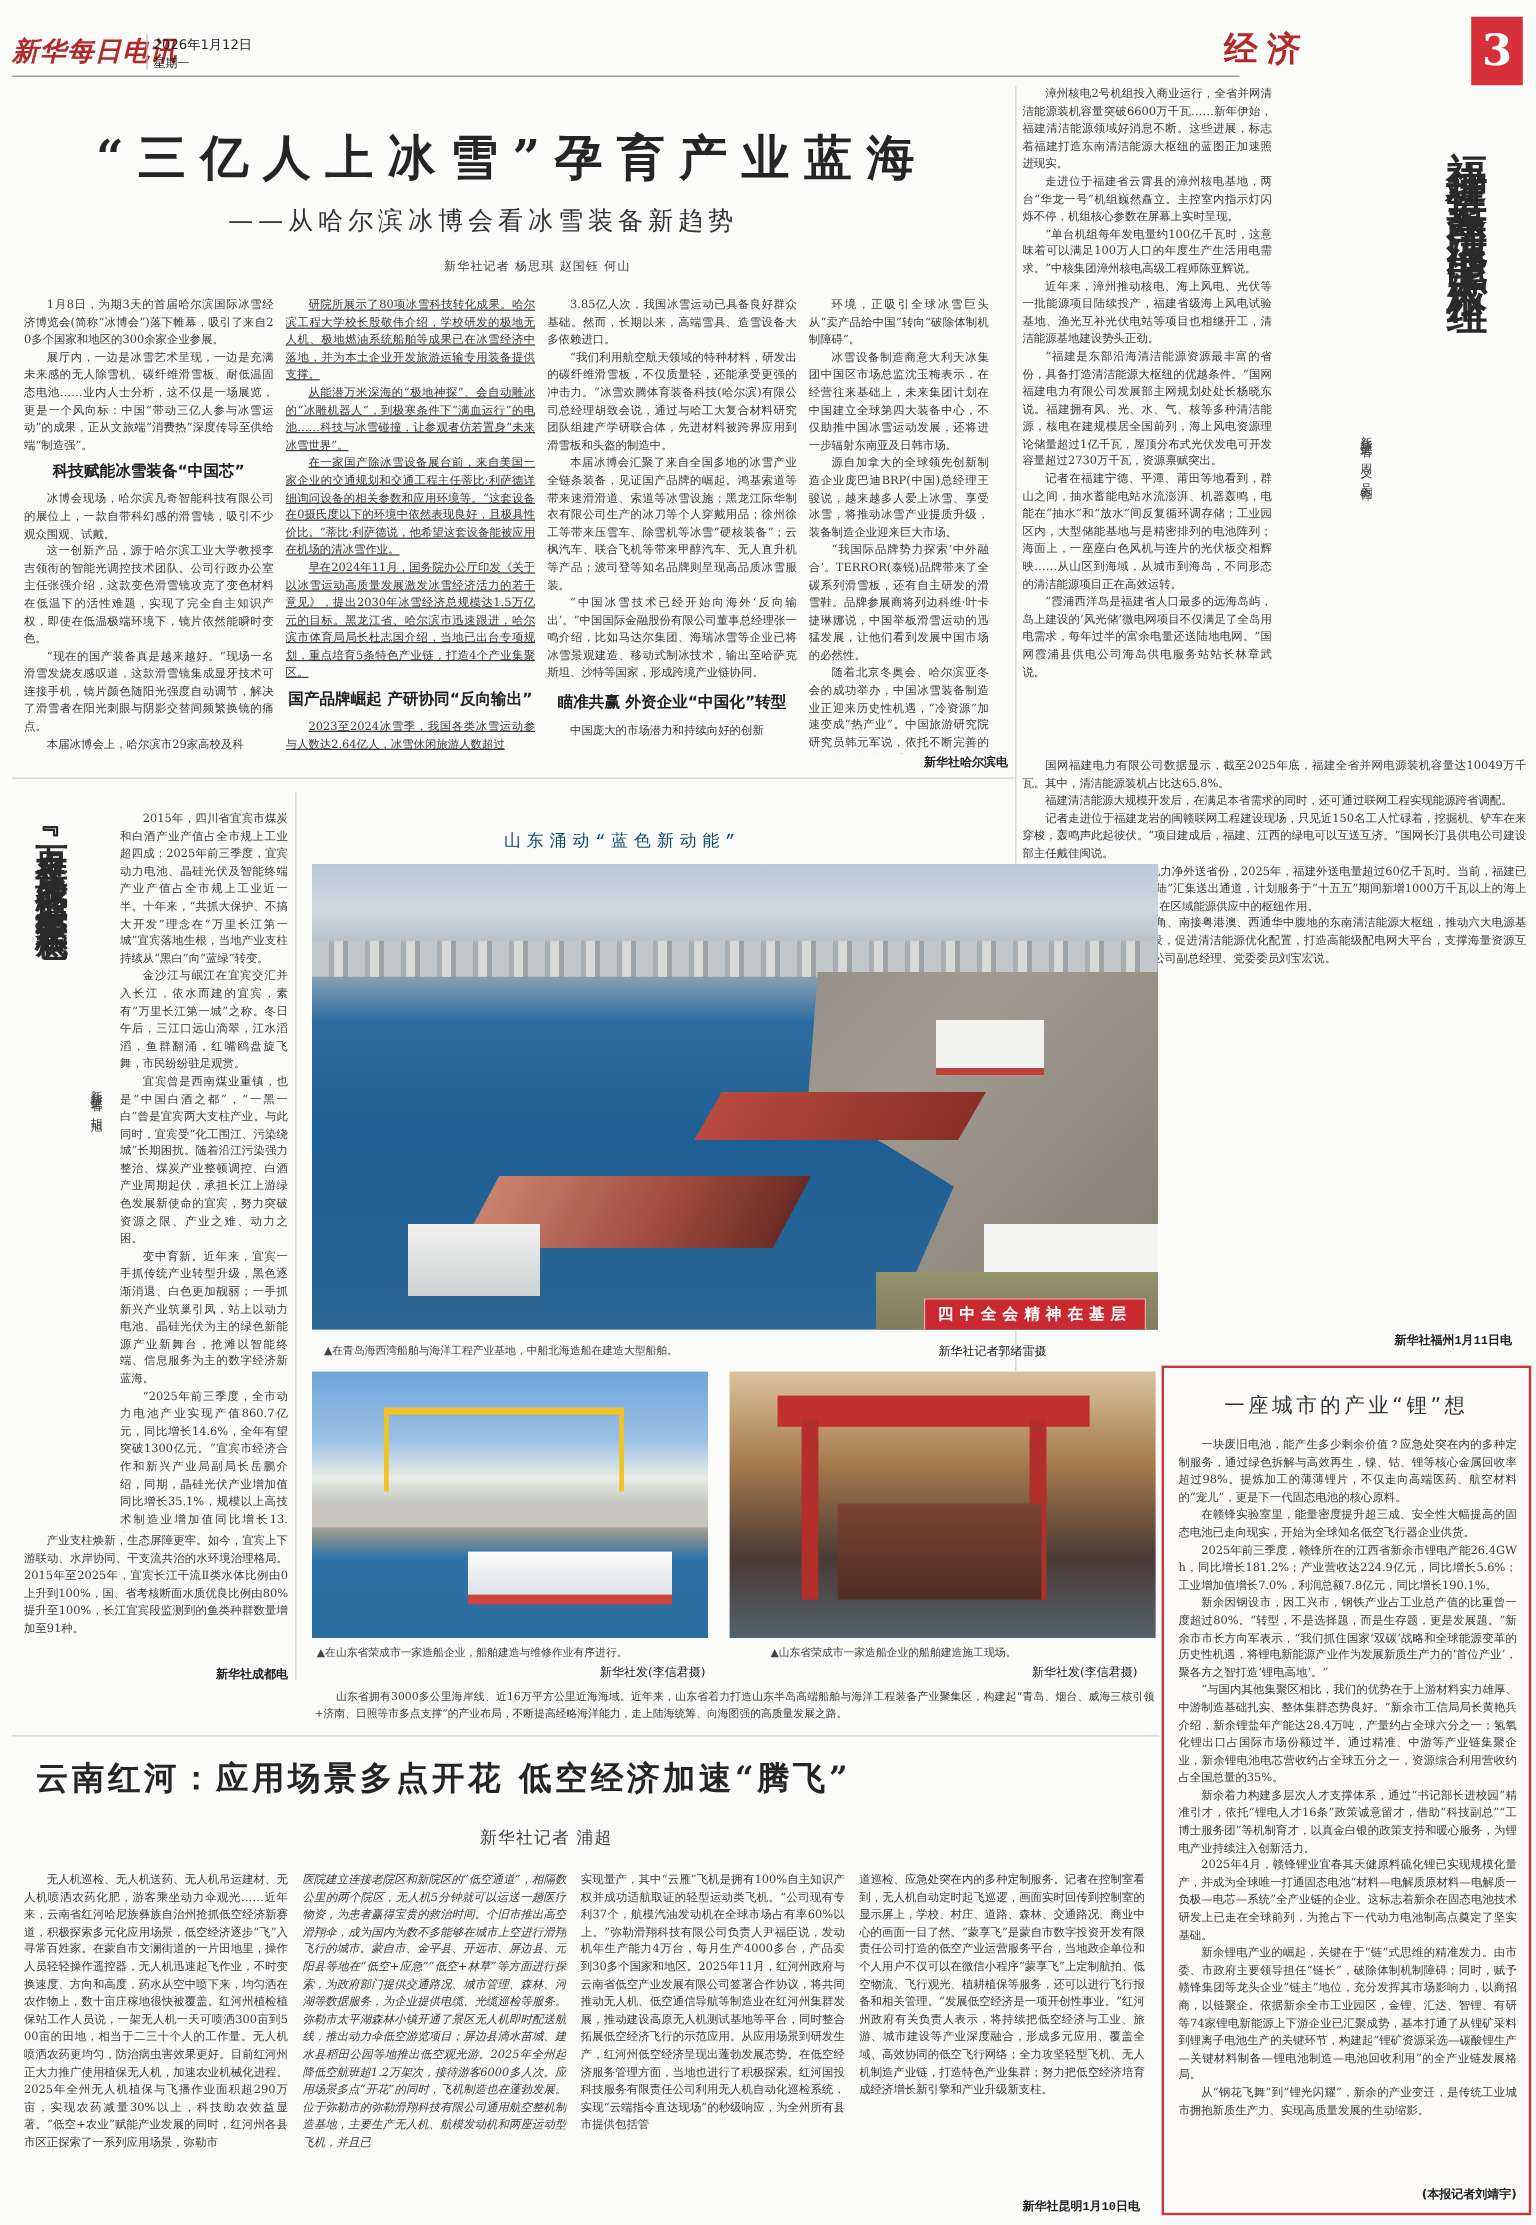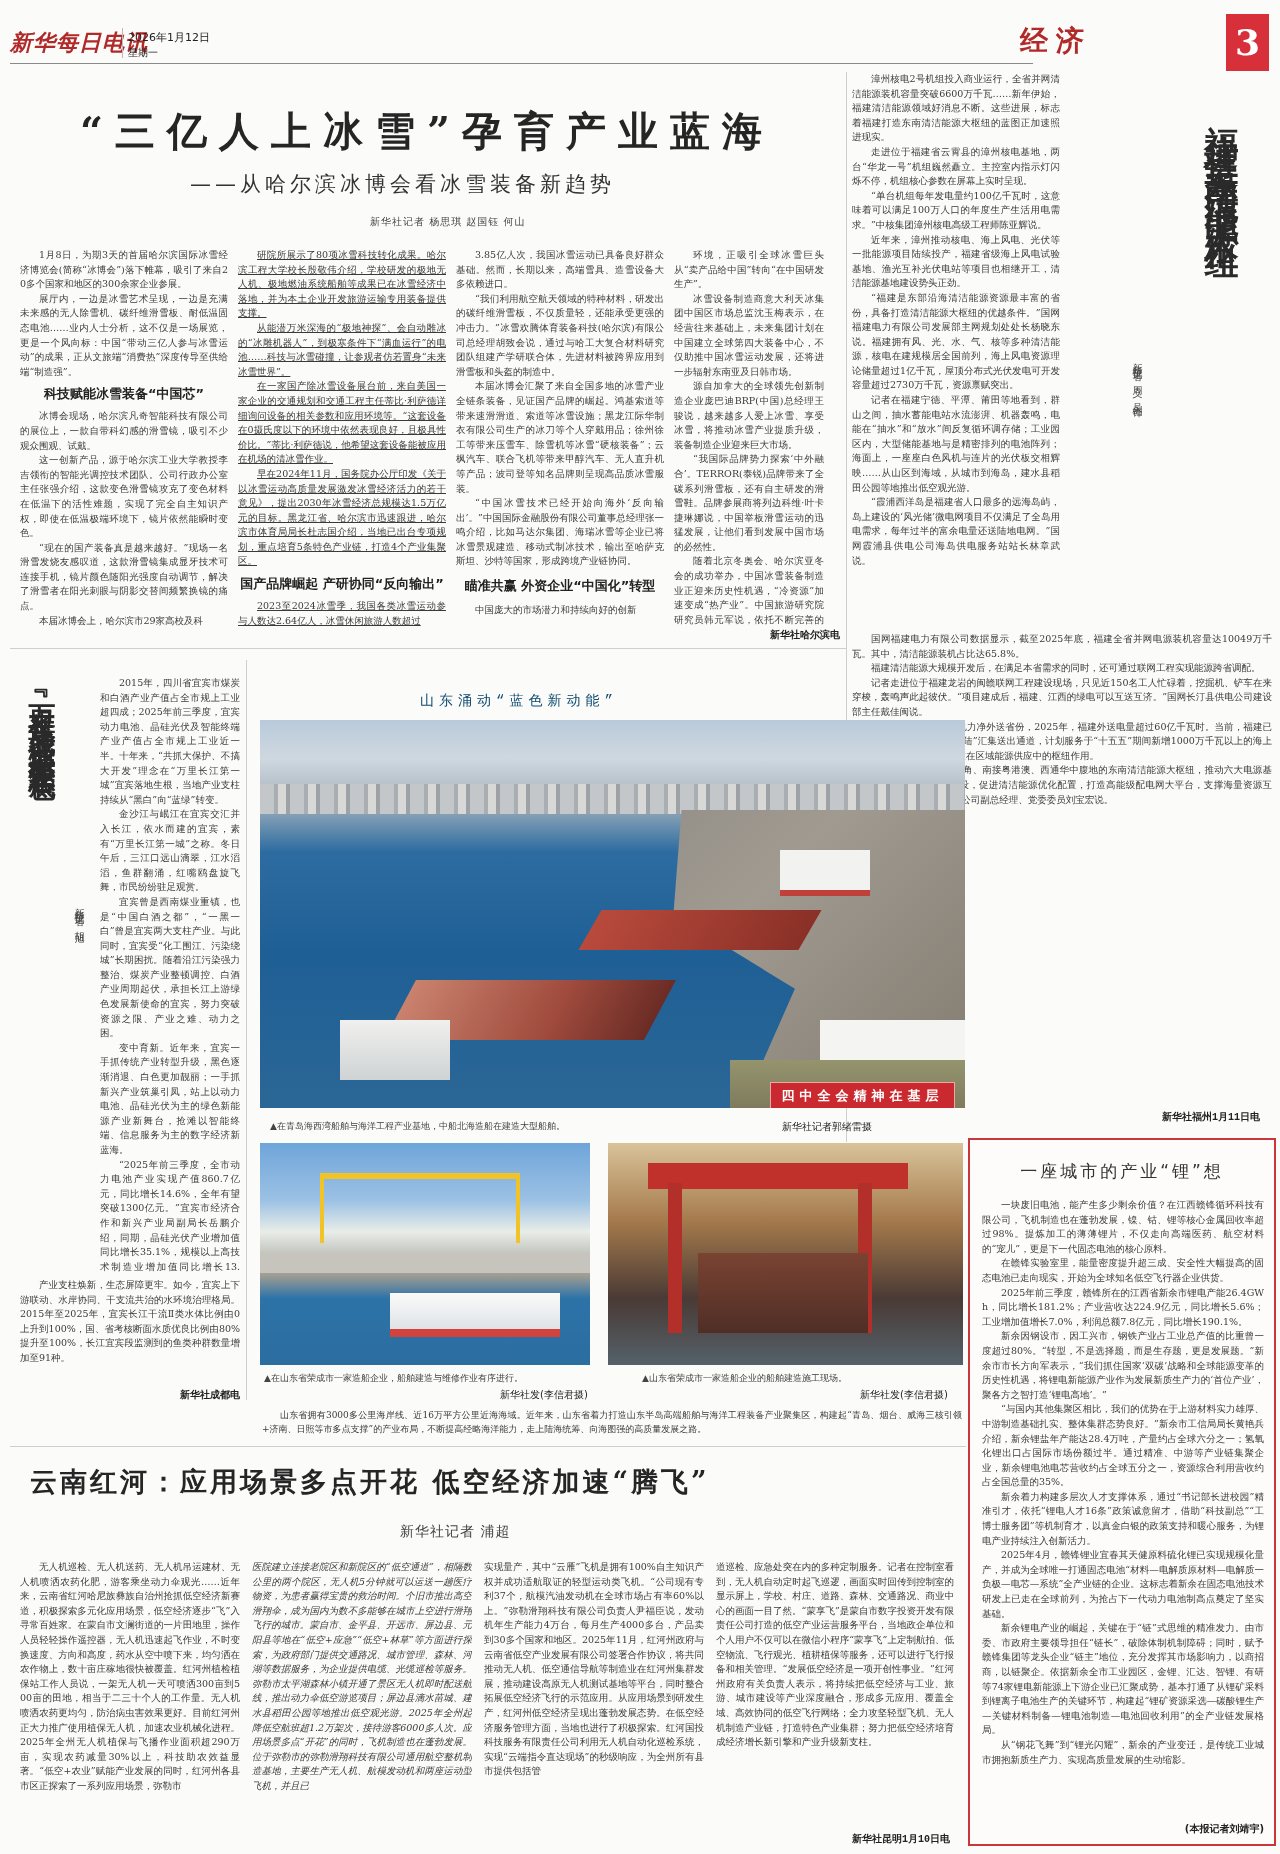--- a/index.html
+++ b/index.html
@@ -83,39 +83,39 @@
     <p>“我们利用航空航天领域的特种材料，研发出的碳纤维滑雪板，不仅质量轻，还能承受更强的冲击力。”冰雪欢腾体育装备科技(哈尔滨)有限公司总经理胡致会说，通过与哈工大复合材料研究团队组建产学研联合体，先进材料被跨界应用到滑雪板和头盔的制造中。</p>
     <p>本届冰博会汇聚了来自全国多地的冰雪产业全链条装备，见证国产品牌的崛起。鸿基索道等带来速滑滑道、索道等冰雪设施；黑龙江际华制衣有限公司生产的冰刀等个人穿戴用品；徐州徐工等带来压雪车、除雪机等冰雪“硬核装备”；云枫汽车、联合飞机等带来甲醇汽车、无人直升机等产品；波司登等知名品牌则呈现高品质冰雪服装。</p>
     <p>“中国冰雪技术已经开始向海外‘反向输出’。”中国国际金融股份有限公司董事总经理张一鸣介绍，比如马达尔集团、海瑞冰雪等企业已将冰雪景观建造、移动式制冰技术，输出至哈萨克斯坦、沙特等国家，形成跨境产业链协同。</p>
     <div style="height:34px; position:relative;text-decoration:underline;">
         <div class="subhead" style="left:0; top:10px; width:208px; text-indent:0;">瞄准共赢  外资企业“中国化”转型</div>
       </div>
     <p>中国庞大的市场潜力和持续向好的创新</p>
   </div>
 
   <div class="col para" style="left:674px; top:248px; width:150px; height:380px;">
-    <p>环境，正吸引全球冰雪巨头从“卖产品给中国”转向“在中国研发生产”。</p>
+    <p>环境，正吸引全球冰雪巨头从“卖产品给中国”转向“破除体制机制障碍”。</p>
     <p>冰雪设备制造商意大利天冰集团中国区市场总监沈玉梅表示，在经营往来基础上，未来集团计划在中国建立全球第四大装备中心，不仅助推中国冰雪运动发展，还将进一步辐射东南亚及日韩市场。</p>
     <p>源自加拿大的全球领先创新制造企业庞巴迪BRP(中国)总经理王骏说，越来越多人爱上冰雪、享受冰雪，将推动冰雪产业提质升级，装备制造企业迎来巨大市场。</p>
     <p>“我国际品牌势力探索‘中外融合’。TERROR(泰锐)品牌带来了全碳系列滑雪板，还有自主研发的滑雪鞋。品牌参展商将列边科维·叶卡捷琳娜说，中国举板滑雪运动的迅猛发展，让他们看到发展中国市场的必然性。</p>
     <p>随着北京冬奥会、哈尔滨亚冬会的成功举办，中国冰雪装备制造业正迎来历史性机遇，“冷资源”加速变成“热产业”。中国旅游研究院研究员韩元军说，依托不断完善的现代冰雪产业体系，中国不仅实现了“三亿人上冰雪”的承诺，还在成为全球冰雪产业的创新中心与合作枢纽，未来将在全球冰雪版图中占据一席之地。</p>
   </div>
   <div class="dateline" style="left:700px; top:628px; width:140px;">新华社哈尔滨电</div>
 </div>
 
 <div class="divider-v" style="left:846px; top:72px; height:1070px;"></div>
 
 <div>
   <div class="col para" style="left:852px; top:72px; width:208px; height:560px;">
     <p>漳州核电2号机组投入商业运行，全省并网清洁能源装机容量突破6600万千瓦……新年伊始，福建清洁能源领域好消息不断。这些进展，标志着福建打造东南清洁能源大枢纽的蓝图正加速照进现实。</p>
     <p>走进位于福建省云霄县的漳州核电基地，两台“华龙一号”机组巍然矗立。主控室内指示灯闪烁不停，机组核心参数在屏幕上实时呈现。</p>
     <p>“单台机组每年发电量约100亿千瓦时，这意味着可以满足100万人口的年度生产生活用电需求。”中核集团漳州核电高级工程师陈亚辉说。</p>
     <p>近年来，漳州推动核电、海上风电、光伏等一批能源项目陆续投产，福建省级海上风电试验基地、渔光互补光伏电站等项目也相继开工，清洁能源基地建设势头正劲。</p>
     <p>“福建是东部沿海清洁能源资源最丰富的省份，具备打造清洁能源大枢纽的优越条件。”国网福建电力有限公司发展部主网规划处处长杨晓东说。福建拥有风、光、水、气、核等多种清洁能源，核电在建规模居全国前列，海上风电资源理论储量超过1亿千瓦，屋顶分布式光伏发电可开发容量超过2730万千瓦，资源禀赋突出。</p>
-    <p>记者在福建宁德、平潭、莆田等地看到，群山之间，抽水蓄能电站水流澎湃、机器轰鸣，电能在“抽水”和“放水”间反复循环调存储；工业园区内，大型储能基地与是精密排列的电池阵列；海面上，一座座白色风机与连片的光伏板交相辉映……从山区到海域，从城市到海岛，建水县稻田公园等地推出低空观光游。</p>
+    <p>记者在福建宁德、平潭、莆田等地看到，群山之间，抽水蓄能电站水流澎湃、机器轰鸣，电能在“抽水”和“放水”间反复循环调存储；工业园区内，大型储能基地与是精密排列的电池阵列；海面上，一座座白色风机与连片的光伏板交相辉映……从山区到海域，从城市到海岛，不同形态的清洁能源项目正在高效运转。</p>
     <p>“霞浦西洋岛是福建省人口最多的远海岛屿，岛上建设的‘风光储’微电网项目不仅满足了全岛用电需求，每年过半的富余电量还送陆地电网。”国网霞浦县供电公司海岛供电服务站站长林章武说。</p>
   </div>
   <div class="vert" style="left:1130px; top:355px; font-size:10px; color:#444; letter-spacing:2px;">新华社记者  周义  吴剑锋</div>
   <div class="vert" style="left:1198px; top:98px; font-family:'DejaVu Serif',serif; font-weight:bold; font-size:34px; line-height:48px; letter-spacing:10px; color:#2a2a2a;">福建打造东南清洁能源大枢纽</div>
 
   <div class="col para" style="left:852px; top:632px; width:420px; height:486px;">
     <p>国网福建电力有限公司数据显示，截至2025年底，福建全省并网电源装机容量达10049万千瓦。其中，清洁能源装机占比达65.8%。</p>
     <p>福建清洁能源大规模开发后，在满足本省需求的同时，还可通过联网工程实现能源跨省调配。</p>
     <p>记者走进位于福建龙岩的闽赣联网工程建设现场，只见近150名工人忙碌着，挖掘机、铲车在来穿梭，轰鸣声此起彼伏。“项目建成后，福建、江西的绿电可以互送互济。”国网长汀县供电公司建设部主任戴佳闽说。</p>
     <p>作为东部沿海唯一的电力净外送省份，2025年，福建外送电量超过60亿千瓦时。当前，福建已布局闽南、闽东北“海电登陆”汇集送出通道，计划服务于“十五五”期间新增1000万千瓦以上的海上风电开发，进一步强化福建在区域能源供应中的枢纽作用。</p>
@@ -200,21 +200,21 @@
   </div>
   <div class="col para" style="left:716px; top:1560px; width:238px; height:270px; text-indent:0;">
     <p>道巡检、应急处突在内的多种定制服务。记者在控制室看到，无人机自动定时起飞巡逻，画面实时回传到控制室的显示屏上，学校、村庄、道路、森林、交通路况、商业中心的画面一目了然。“蒙享飞”是蒙自市数字投资开发有限责任公司打造的低空产业运营服务平台，当地政企单位和个人用户不仅可以在微信小程序“蒙享飞”上定制航拍、低空物流、飞行观光、植耕植保等服务，还可以进行飞行报备和相关管理。“发展低空经济是一项开创性事业。”红河州政府有关负责人表示，将持续把低空经济与工业、旅游、城市建设等产业深度融合，形成多元应用、覆盖全域、高效协同的低空飞行网络；全力攻坚轻型飞机、无人机制造产业链，打造特色产业集群；努力把低空经济培育成经济增长新引擎和产业升级新支柱。</p>
   </div>
   <div class="dateline" style="left:790px; top:1832px; width:160px;">新华社昆明1月10日电</div>
 </div>
 
 <div class="box-red" style="left:968px; top:1138px; width:308px; height:708px; background:#fdfcfb;">
   <div class="abs" style="left:0; top:20px; width:304px; text-align:center; font-family:'DejaVu Sans',sans-serif; font-size:17px; letter-spacing:3px; color:#333;">一座城市的产业“锂”想</div>
   <div class="col para" style="left:12px; top:58px; width:282px; height:620px;">
-    <p>一块废旧电池，能产生多少剩余价值？在江西赣锋循环科技有限公司，飞机制造也在蓬勃发展，镍、钴、锂等核心金属回收率超过98%。提炼加工的薄薄锂片，不仅走向高端医药、航空材料的“宠儿”，更是下一代固态电池的核心原料。</p>
+    <p>一块废旧电池，能产生多少剩余价值？应急处突在内的多种定制服务，通过绿色拆解与高效再生，镍、钴、锂等核心金属回收率超过98%。提炼加工的薄薄锂片，不仅走向高端医药、航空材料的“宠儿”，更是下一代固态电池的核心原料。</p>
     <p>在赣锋实验室里，能量密度提升超三成、安全性大幅提高的固态电池已走向现实，开始为全球知名低空飞行器企业供货。</p>
     <p>2025年前三季度，赣锋所在的江西省新余市锂电产能26.4GWh，同比增长181.2%；产业营收达224.9亿元，同比增长5.6%；工业增加值增长7.0%，利润总额7.8亿元，同比增长190.1%。</p>
     <p>新余因钢设市，因工兴市，钢铁产业占工业总产值的比重曾一度超过80%。“转型，不是选择题，而是生存题，更是发展题。”新余市市长方向军表示，“我们抓住国家‘双碳’战略和全球能源变革的历史性机遇，将锂电新能源产业作为发展新质生产力的‘首位产业’，聚各方之智打造‘锂电高地’。”</p>
     <p>“与国内其他集聚区相比，我们的优势在于上游材料实力雄厚、中游制造基础扎实、整体集群态势良好。”新余市工信局局长黄艳兵介绍，新余锂盐年产能达28.4万吨，产量约占全球六分之一；氢氧化锂出口占国际市场份额过半。通过精准、中游等产业链集聚企业，新余锂电池电芯营收约占全球五分之一，资源综合利用营收约占全国总量的35%。</p>
     <p>新余着力构建多层次人才支撑体系，通过“书记部长进校园”精准引才，依托“锂电人才16条”政策诚意留才，借助“科技副总”“工博士服务团”等机制育才，以真金白银的政策支持和暖心服务，为锂电产业持续注入创新活力。</p>
     <p>2025年4月，赣锋锂业宜春其天健原料硫化锂已实现规模化量产，并成为全球唯一打通固态电池“材料—电解质原材料—电解质一负极—电芯—系统”全产业链的企业。这标志着新余在固态电池技术研发上已走在全球前列，为抢占下一代动力电池制高点奠定了坚实基础。</p>
     <p>新余锂电产业的崛起，关键在于“链”式思维的精准发力。由市委、市政府主要领导担任“链长”，破除体制机制障碍；同时，赋予赣锋集团等龙头企业“链主”地位，充分发挥其市场影响力，以商招商，以链聚企。依据新余全市工业园区，金锂、汇达、智锂、有研等74家锂电新能源上下游企业已汇聚成势，基本打通了从锂矿采料到锂离子电池生产的关键环节，构建起“锂矿资源采选—碳酸锂生产—关键材料制备—锂电池制造—电池回收利用”的全产业链发展格局。</p>
     <p>从“钢花飞舞”到“锂光闪耀”，新余的产业变迁，是传统工业城市拥抱新质生产力、实现高质量发展的生动缩影。</p>
   </div>
   <div class="abs" style="right:10px; bottom:8px; font-family:'DejaVu Sans',sans-serif; font-weight:bold; font-size:10px; color:#222;">(本报记者刘靖宇)</div>

